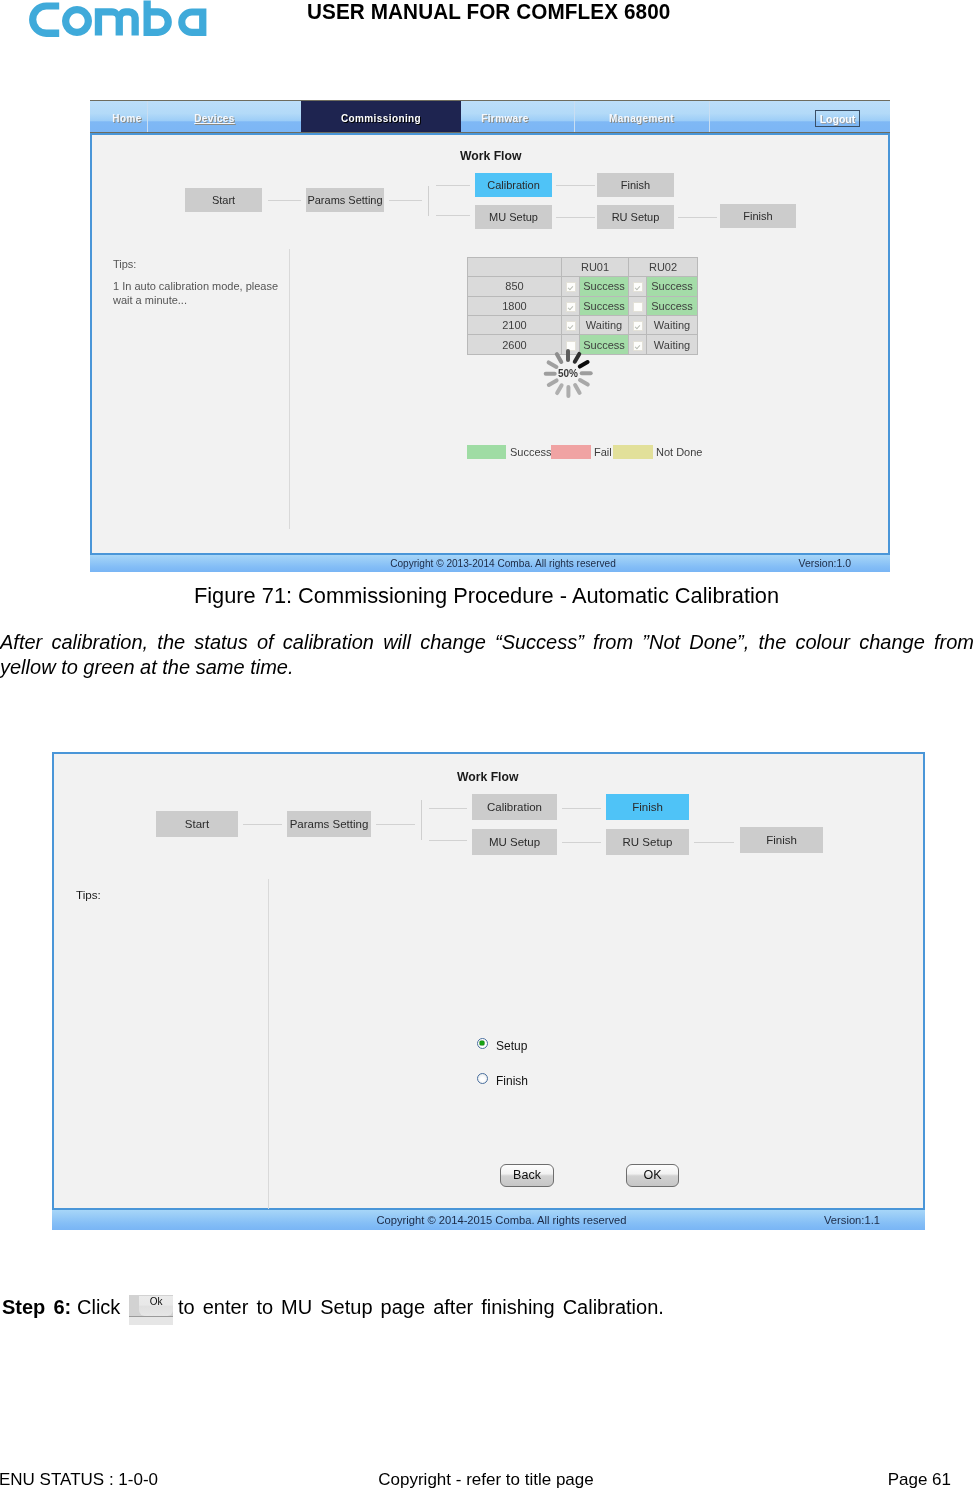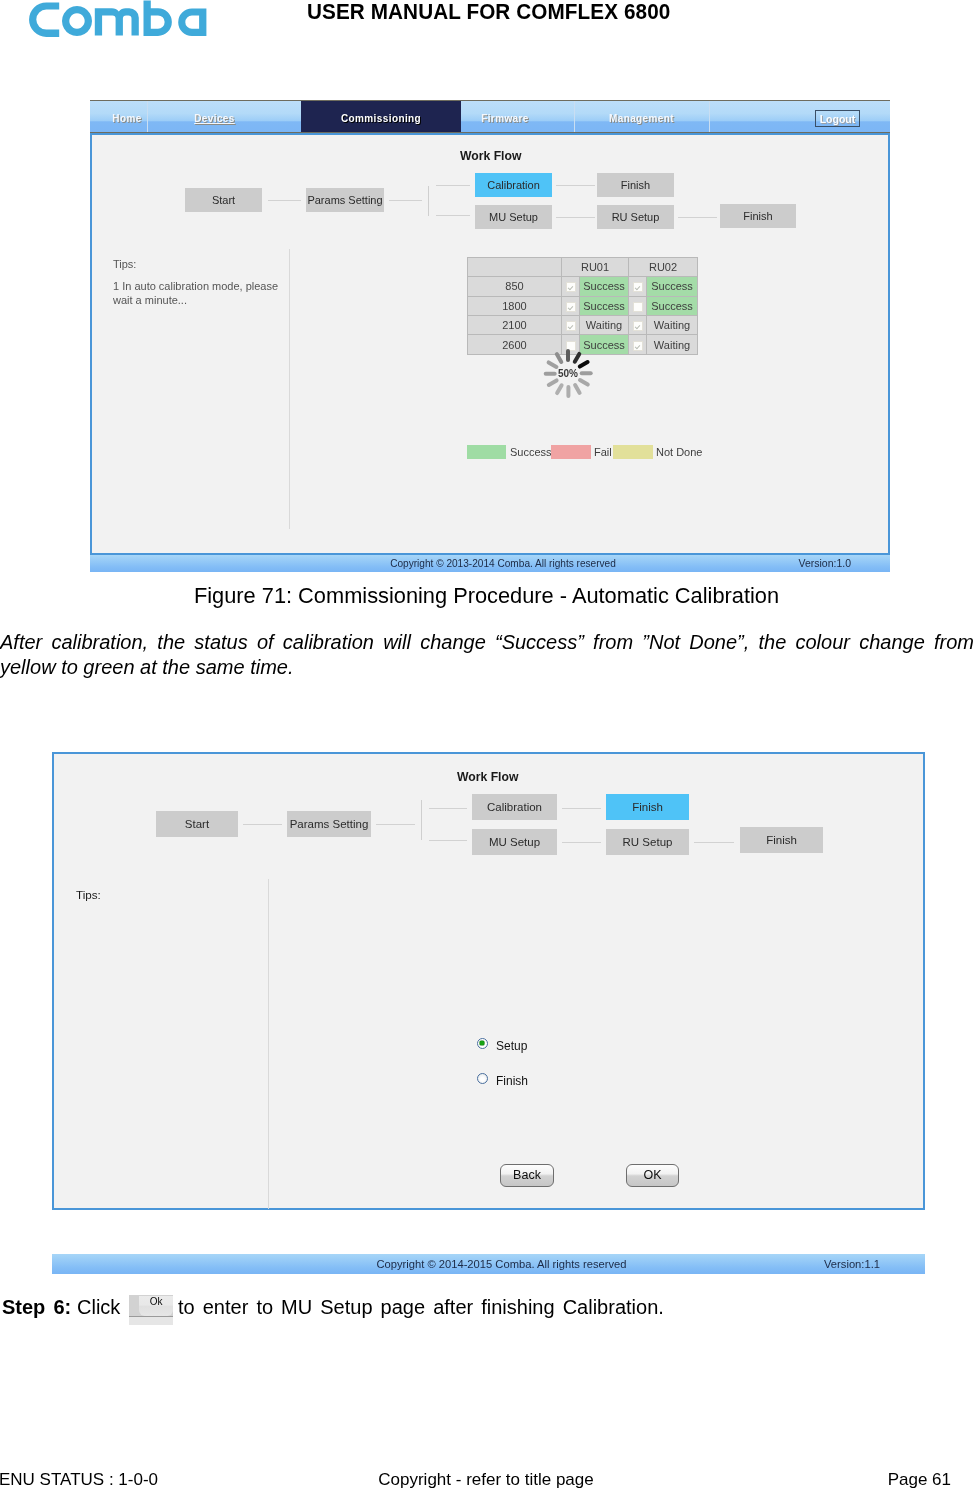--- a/index.html
+++ b/index.html
@@ -75,21 +75,21 @@
 
   
   .para{position:absolute;font:20px/24.8px "Liberation Sans",sans-serif;color:#000;}
 
   
   .caption{position:absolute;width:973px;text-align:center;font:21.8px "Liberation Sans",sans-serif;color:#000;}
 
   
   #fig2{position:absolute;left:52px;top:752px;width:873px;height:478px;}
   #fig2 .ui-body{top:0;width:873px;height:458px;border-width:2.5px;}
-  #fig2 .ui-foot{top:458px;width:873px;height:20px;line-height:20px;margin-top:44px;}
+  #fig2 .ui-foot{top:458px;width:873px;height:20px;line-height:20px;}
   #fig2 .ui-foot .cp,#fig2 .ui-foot .vr{font:11.2px/20px "Liberation Sans",sans-serif;}
   #fig2 .node{font-size:11.5px;}
   
   .rad{position:absolute;width:11px;height:11px;border-radius:50%;box-sizing:border-box;
        border:1.4px solid #4a6f9e;background:radial-gradient(circle at 50% 58%,#ffffff 25%,#eceff0 70%,#e2e6e8 100%);}
   .rad.on{background:#ffffff;}
   .rad.on::after{content:"";position:absolute;left:2px;top:2px;width:4.2px;height:4.2px;border-radius:1px;
        background:#17a314;box-shadow:0 0 0 0.6px #0f7d10;}
   .radlbl{position:absolute;font:12px "Liberation Sans",sans-serif;color:#131313;white-space:nowrap;}
   

